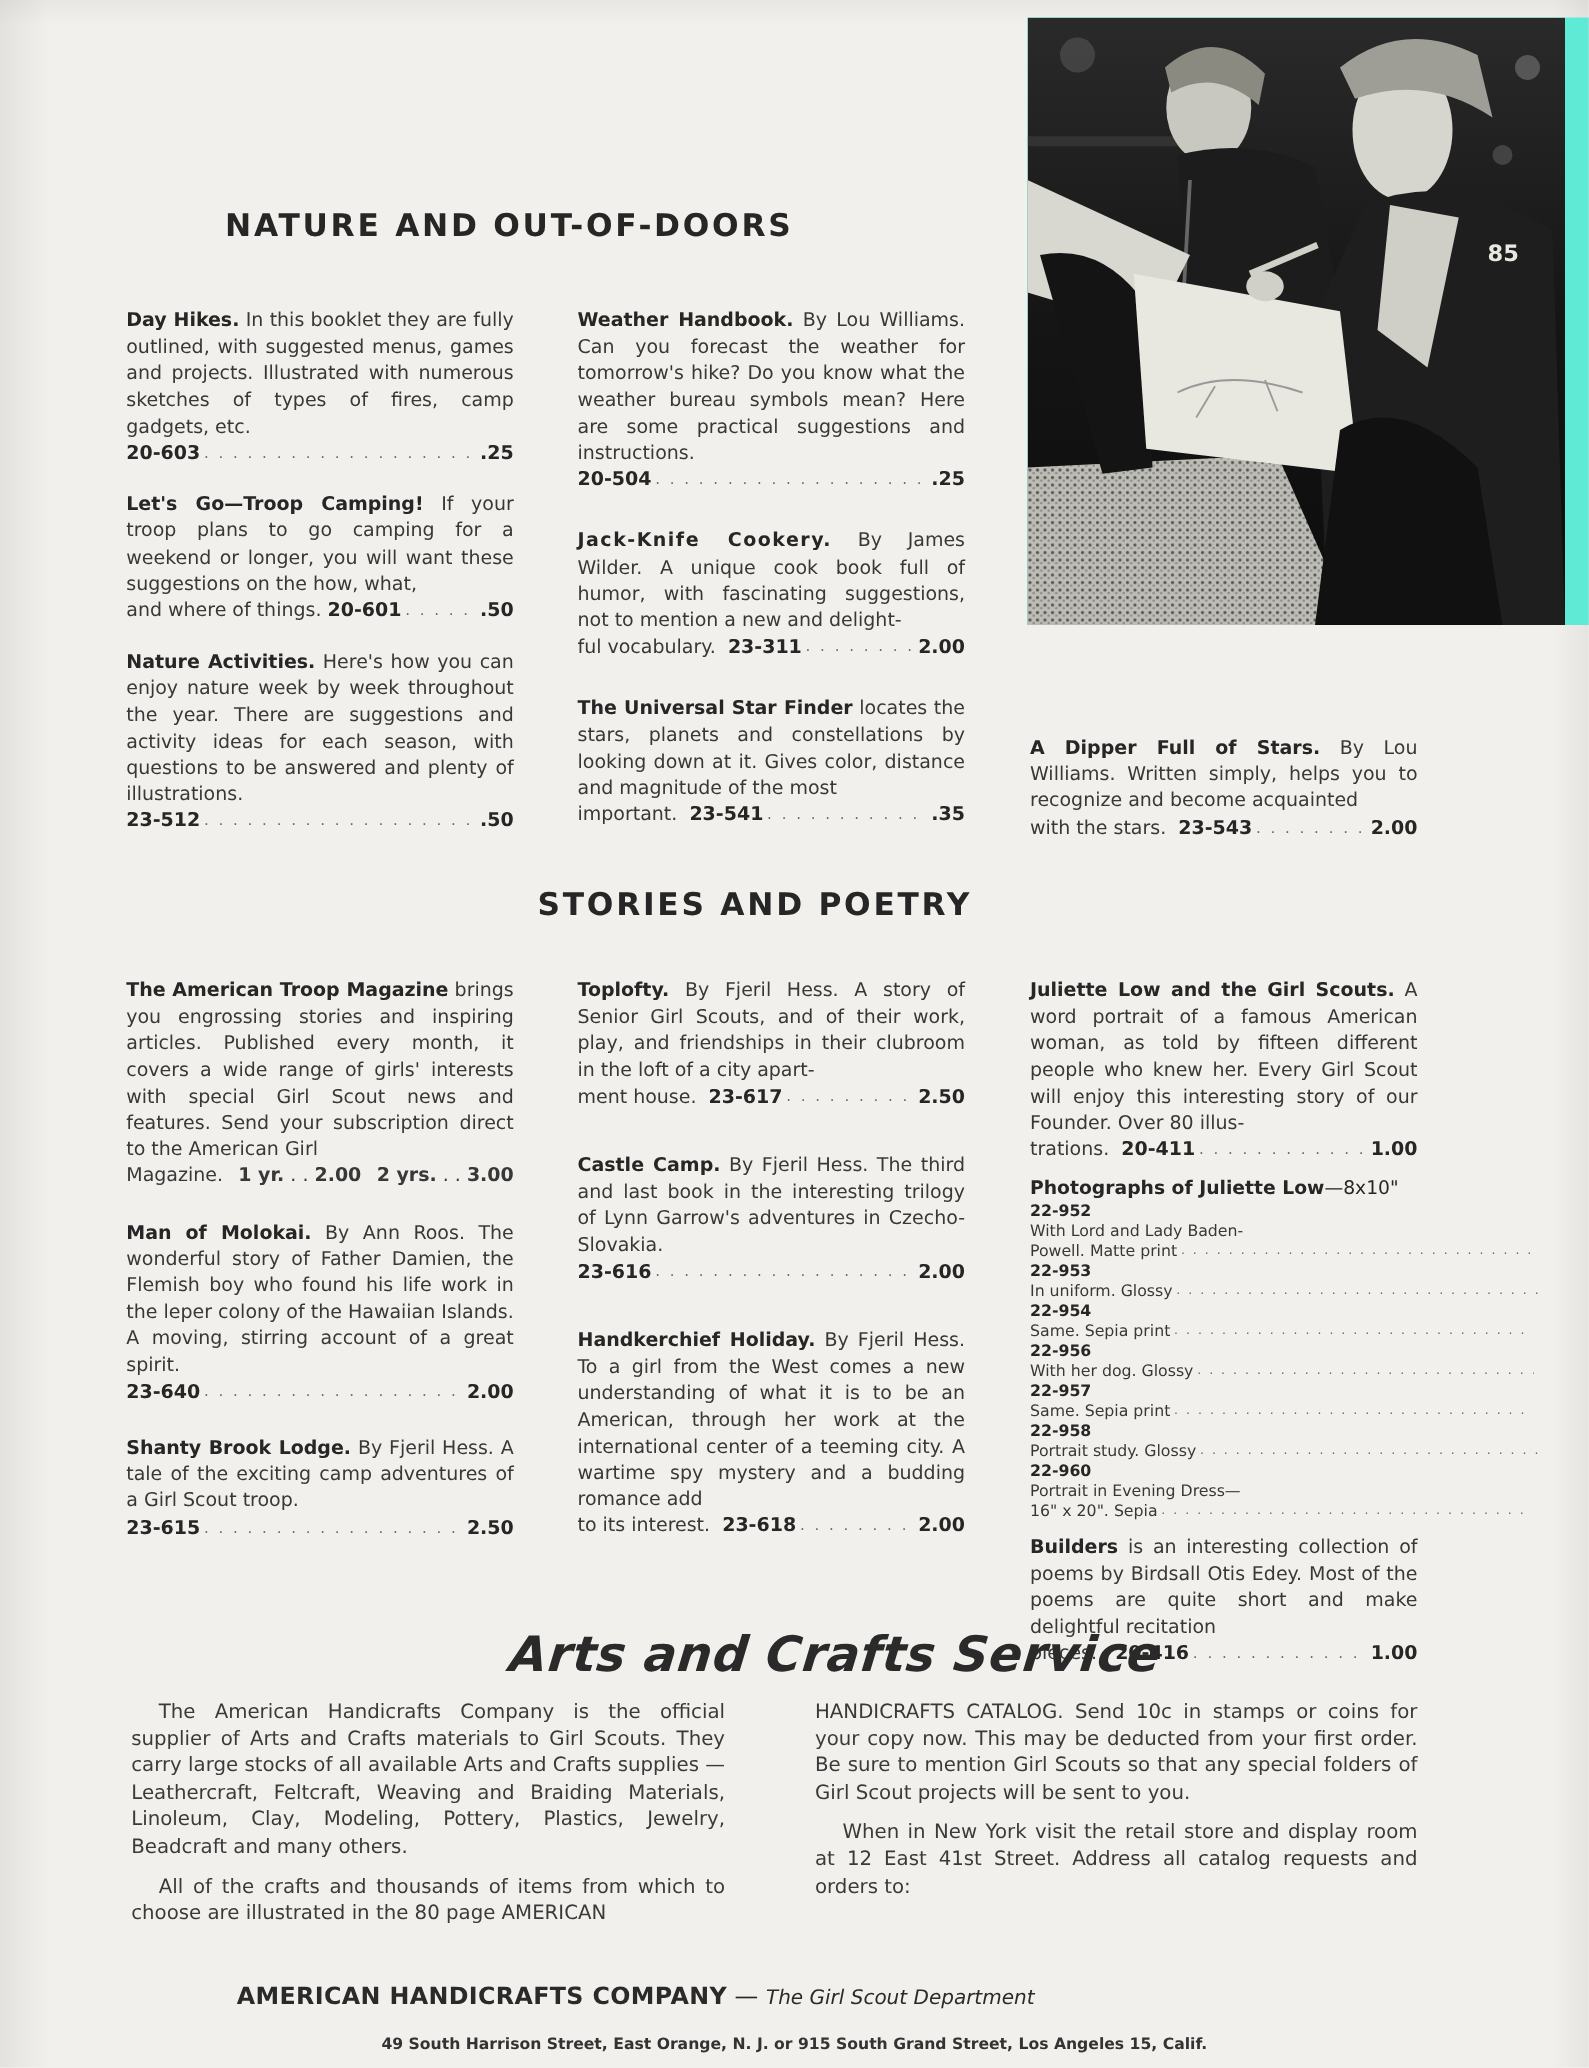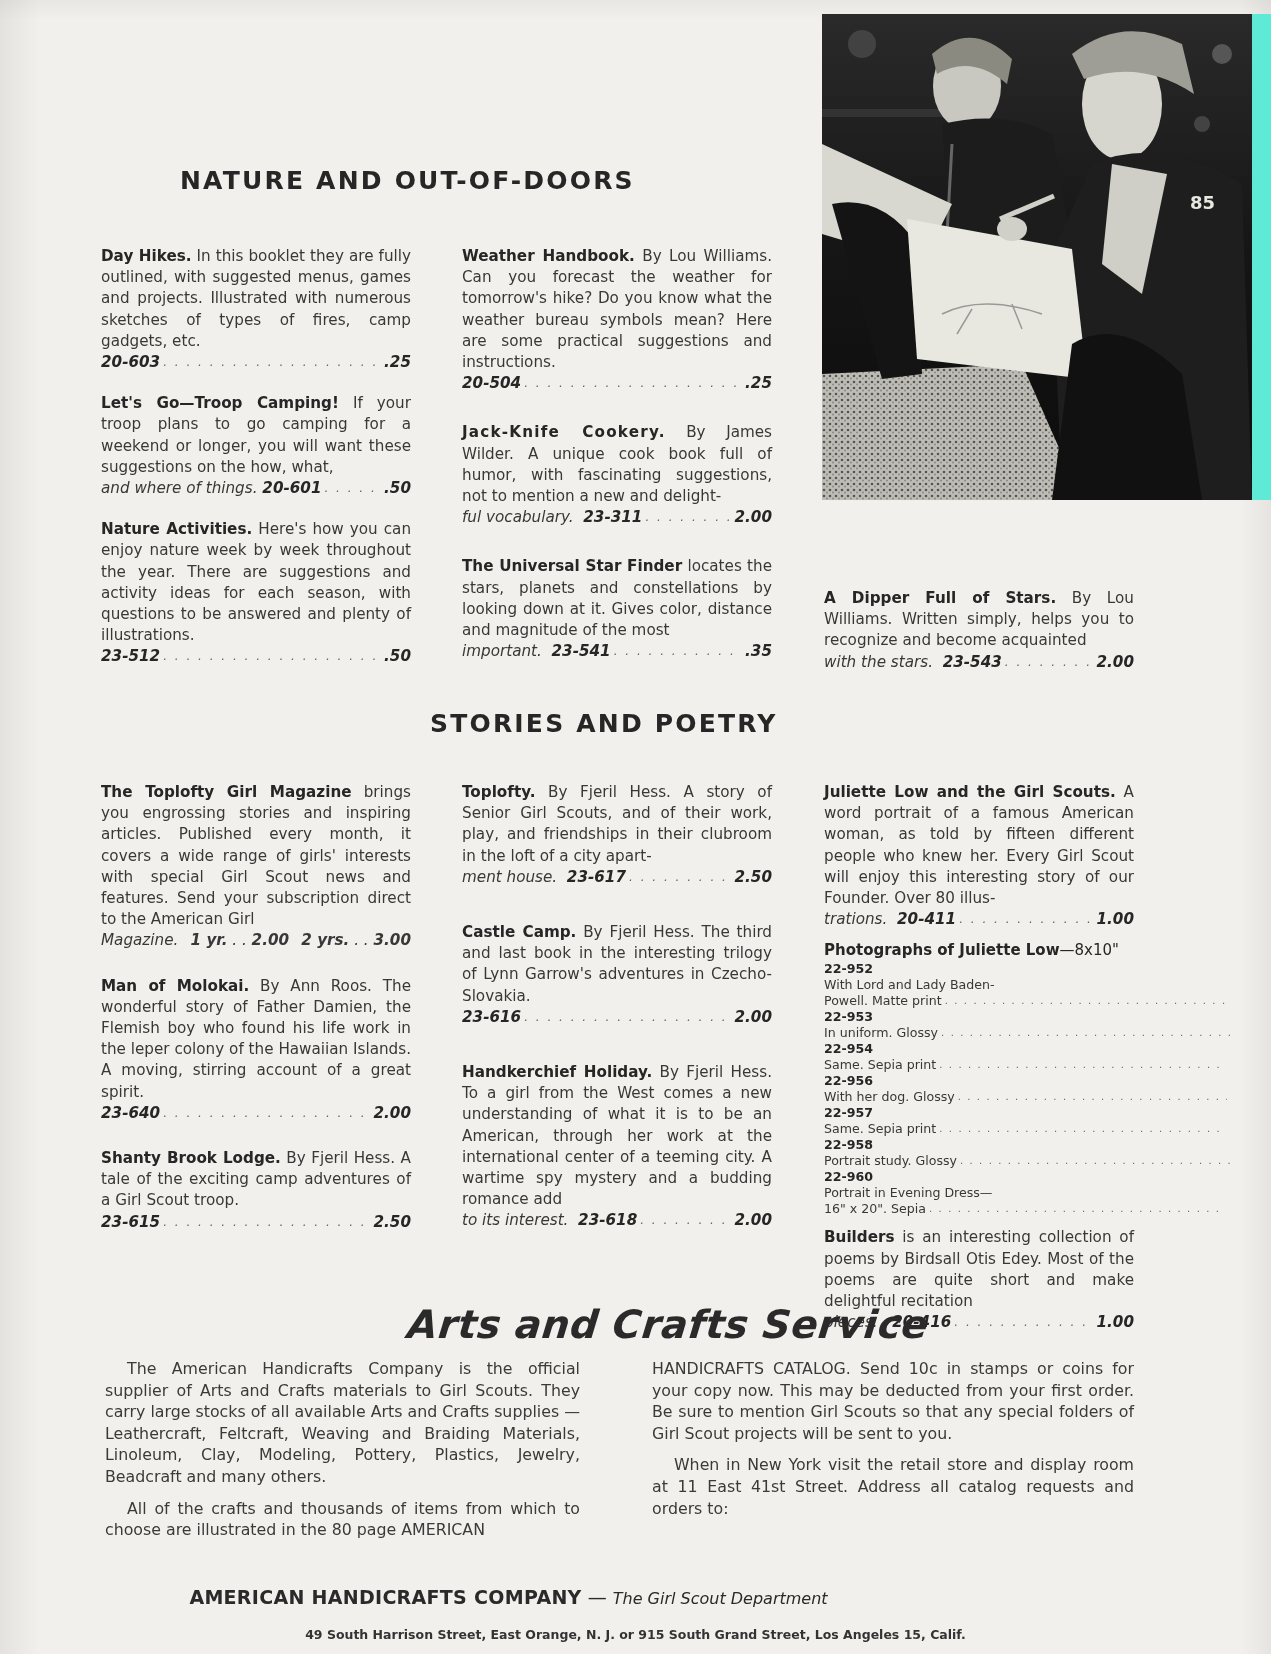--- a/index.html
+++ b/index.html
@@ -30,21 +30,21 @@
 
   .col { position: absolute; width: 310px; font-size: 15.2px; line-height: 21.2px; color: #383838; }
   .col.c1 { left: 101px; width: 310px; }
   .col.c2 { left: 462px; width: 310px; }
   .col.c3 { left: 824px; width: 310px; }
 
   .entry { text-align: justify; margin: 0; }
   .entry .title { font-weight: bold; color: #262626; }
   .entry .code { font-weight: bold; color: #262626; }
   .entry .price { font-weight: bold; color: #262626; }
-  .leader-line { display: flex; align-items: flex-start; font-style: italic; }
+  .leader-line { display: flex; align-items: flex-start; }
   .leader-line .dots {
     flex: 1; overflow: hidden; white-space: nowrap; color: #666;
     margin: 0 3px; letter-spacing: 2px; font-size: 12px;
   }
   .leader-line .dots::before {
     content: ". . . . . . . . . . . . . . . . . . . . . . . . . . . . . . . . . . . . . . . . . . . . . . . . . . . . . . . . . . . . .";
   }
   .leader-line .lead-text { white-space: nowrap; }
 
   .photo-table { font-size: 12.6px; line-height: 16px; width: 310px; }
@@ -209,21 +209,21 @@
       <span class="dots"></span>
       <span class="price">2.00</span>
     </div>
   </div>
 </div>
 
 <div class="abs section-heading" style="left:430px; top:709px;text-align:right;">STORIES AND POETRY</div>
 
 <div class="col c1" style="top:782px;">
   <div class="entry" style="margin-bottom:24px;">
-    <span class="title">The Toplofty Girl Magazine</span><span> brings you engrossing stories and inspiring articles. Published every month, it covers a wide range of girls' interests with special Girl Scout news and features. Send your subscription direct to the American Girl</span>
+    <span class="title">The American Troop Magazine</span><span> brings you engrossing stories and inspiring articles. Published every month, it covers a wide range of girls' interests with special Girl Scout news and features. Send your subscription direct to the American Girl</span>
     <div class="leader-line" style="justify-content:space-between;">
       <span class="lead-text">Magazine.</span>
       <span><b>1 yr.</b> . . <b>2.00</b></span>
       <span><b>2 yrs.</b> . . <b>3.00</b></span>
     </div>
   </div>
   <div class="entry" style="margin-bottom:24px;">
     <span class="title">Man of Molokai.</span><span> By Ann Roos. The wonderful story of Father Damien, the Flemish boy who found his life work in the leper colony of the Hawaiian Islands. A moving, stirring account of a great spirit.</span>
     <div class="leader-line">
       <span class="code">23-640</span>
@@ -356,19 +356,19 @@
 </div>
 
 <div class="arts-title">Arts and Crafts Service</div>
 
 <div class="arts-col" style="left:105px; top:1358px; width:475px;">
   <p>The American Handicrafts Company is the official supplier of Arts and Crafts materials to Girl Scouts. They carry large stocks of all available Arts and Crafts supplies — Leathercraft, Feltcraft, Weaving and Braiding Materials, Linoleum, Clay, Modeling, Pottery, Plastics, Jewelry, Beadcraft and many others.</p>
   <p>All of the crafts and thousands of items from which to choose are illustrated in the 80 page AMERICAN</p>
 </div>
 <div class="arts-col" style="left:652px; top:1358px; width:482px;">
   <p class="noindent">HANDICRAFTS CATALOG. Send 10c in stamps or coins for your copy now. This may be deducted from your first order. Be sure to mention Girl Scouts so that any special folders of Girl Scout projects will be sent to you.</p>
-  <p>When in New York visit the retail store and display room at 11 East 41st Street. Address all catalog requests and orders to:</p>
+  <p>When in New York visit the retail store and display room at 12 East 41st Street. Address all catalog requests and orders to:</p>
 </div>
 
 <div class="footer-company">
   <span class="name">AMERICAN HANDICRAFTS COMPANY</span><span> — </span><span class="dept">The Girl Scout Department</span>
 </div>
 <div class="footer-address">49 South Harrison Street, East Orange, N. J. or 915 South Grand Street, Los Angeles 15, Calif.</div>
 
 </body></html>

